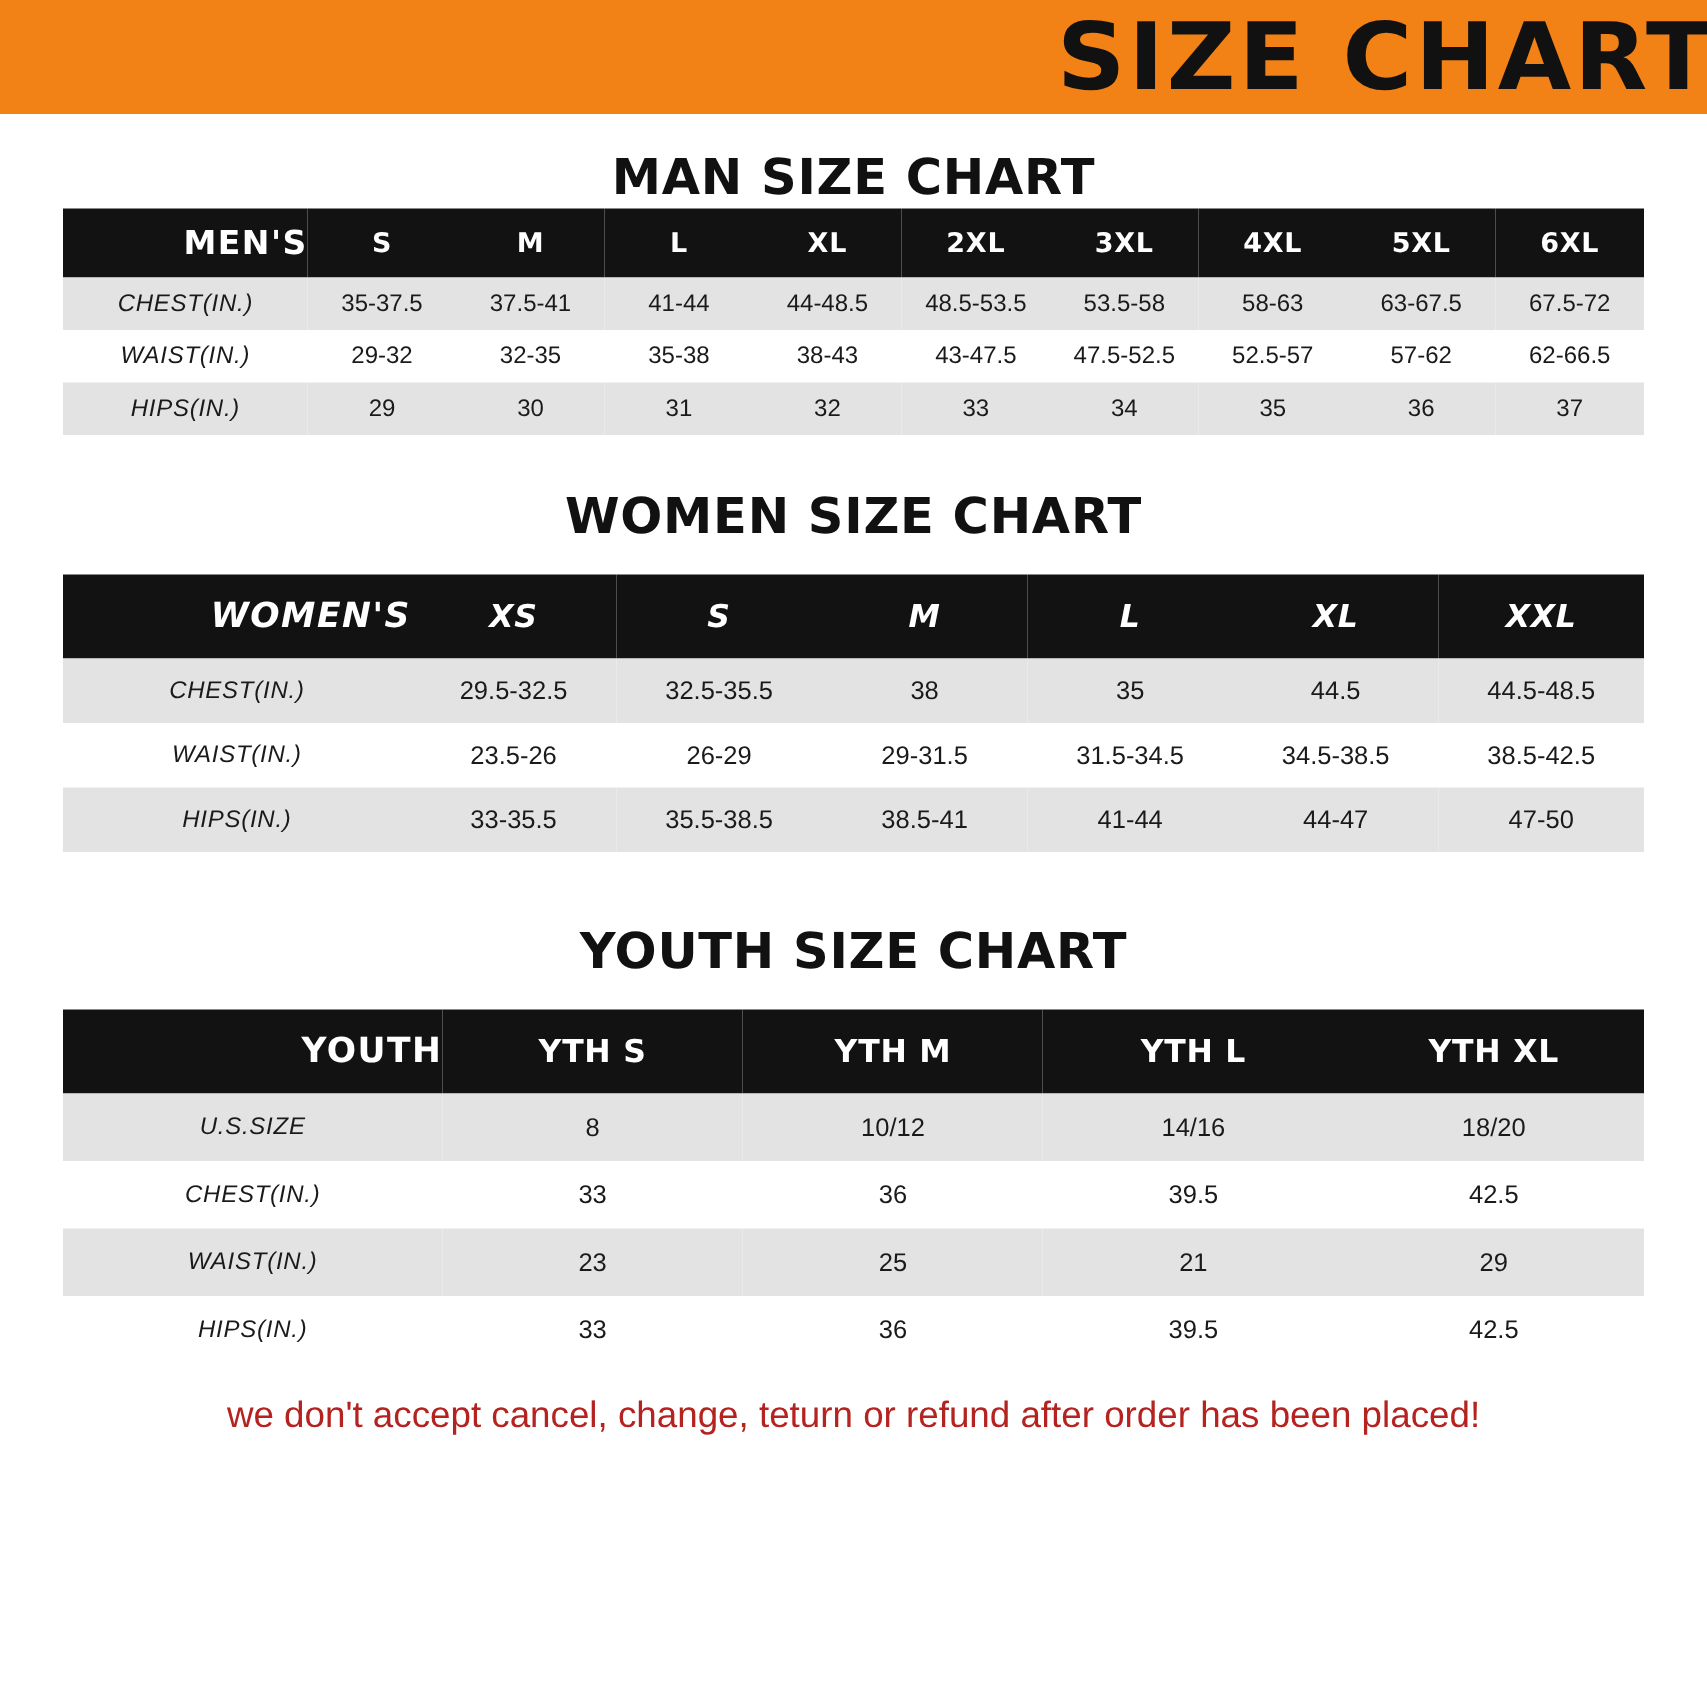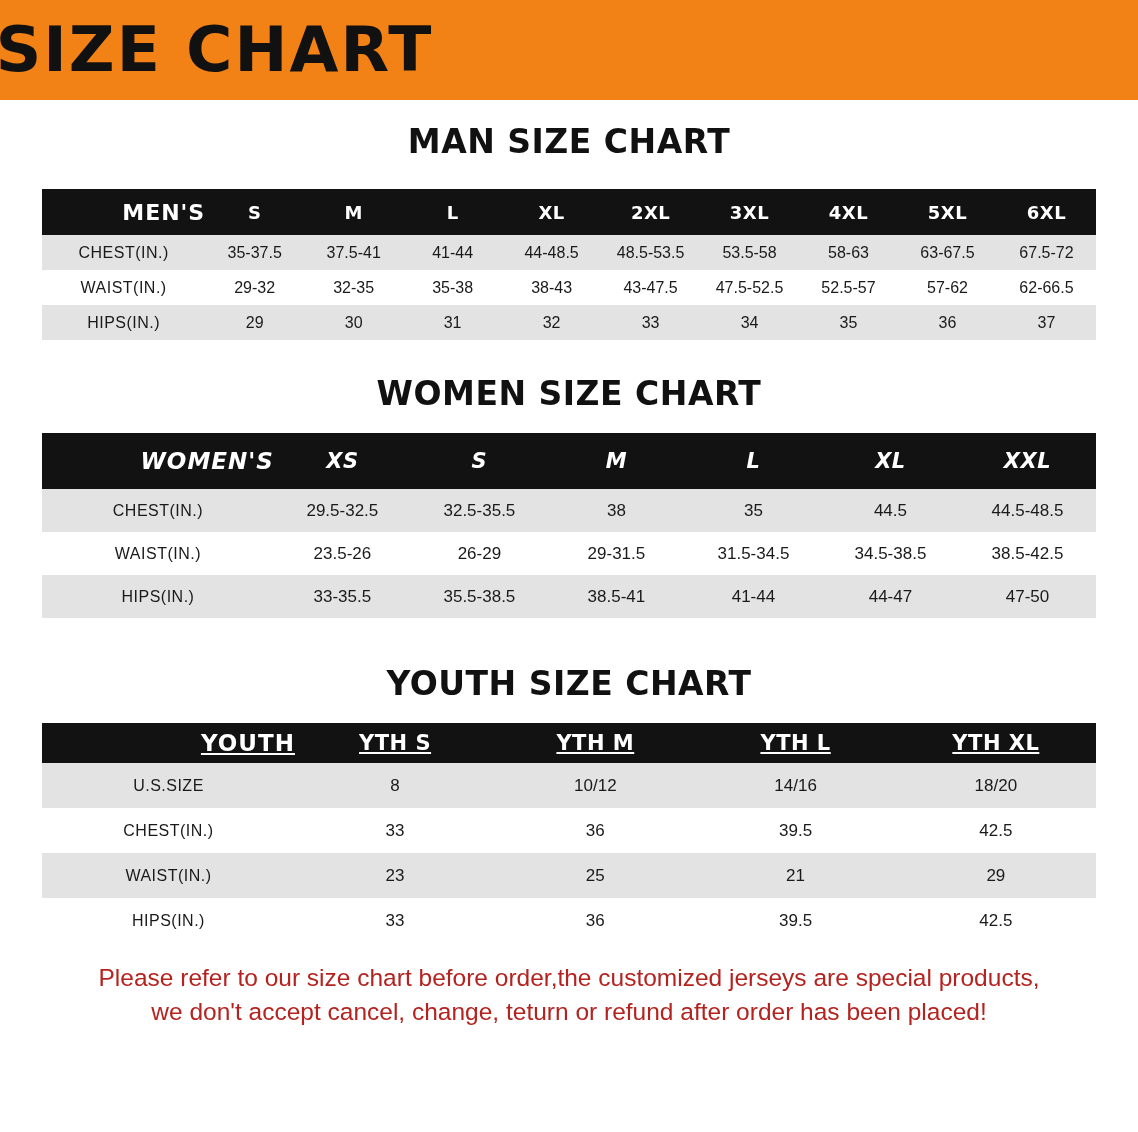--- a/index.html
+++ b/index.html
@@ -17,45 +17,45 @@
   .page {
     width: 1138px;
     height: 1132px;
     position: relative;
     background: #fff;
   }
 
   
   .banner {
     background: #f28116;
-    height: 100px;
+    height: 76px;
     display: flex;
     align-items: center;
-    justify-content: flex-start;
+    justify-content: flex-end;
   }
   .banner-title {
     font-family: "DejaVu Sans", sans-serif;
     font-weight: bold;
     font-size: 62px;
     letter-spacing: 2px;
     color: #111111;
     line-height: 1;
     transform: scaleX(1.02);
   }
 
   
   .section-title {
     text-align: center;
     font-family: "DejaVu Sans", sans-serif;
     font-weight: bold;
     font-size: 33px;
     letter-spacing: 0.5px;
     color: #111;
   }
-  .t-man    { margin-top: 22px; margin-bottom: 28px; }
+  .t-man    { margin-top: 22px; margin-bottom: 2px; }
   .t-women  { margin-top: 34px; margin-bottom: 20px; }
   .t-youth  { margin-top: 46px; margin-bottom: 20px; }
 
   
   .table-wrap {
     margin: 0 42px;
   }
   table.size-table {
     width: 100%;
     border-collapse: collapse;
@@ -93,27 +93,28 @@
     text-align: center;
     vertical-align: middle;
     color: #1a1a1a;
     font-family: "Liberation Sans", sans-serif;
   }
   .size-table tbody td.label-cell {
     text-align: center;
     font-size: 16px;
     letter-spacing: 0.5px;
     color: #1a1a1a;
+    font-style: italic;
   }
   tr.shade td { background: #e3e3e3; }
   tr.plain td { background: #ffffff; }
 
   
   .youth-table tbody td { height: 45px; font-size: 17px; }
-  .youth-table .hdr-row th { height: 40px; font-size: 21px; text-decoration: underline; }
+  .youth-table .hdr-row th { height: 56px; font-size: 21px; }
   .youth-table .hdr-row th.label-cell { font-size: 23px; }
 
   .women-table tbody td { height: 43px; font-size: 17px; }
   .women-table .hdr-row th { height: 56px; font-size: 21px; font-style: italic; }
   .women-table .hdr-row th.label-cell { font-size: 23px; }
 
   
   .note {
     margin: 18px 40px 0 40px;
     color: #b4231f;
@@ -304,17 +305,16 @@
           <td>33</td>
           <td>36</td>
           <td>39.5</td>
           <td>42.5</td>
         </tr>
       </tbody>
     </table>
   </div>
 
   <div class="note">
-    <div>Please refer to our size chart before order,the customized jerseys are special products,</div>
     <div>we don't accept cancel, change, teturn or refund after order has been placed!</div>
   </div>
 
 </div>
 
 </body></html>

